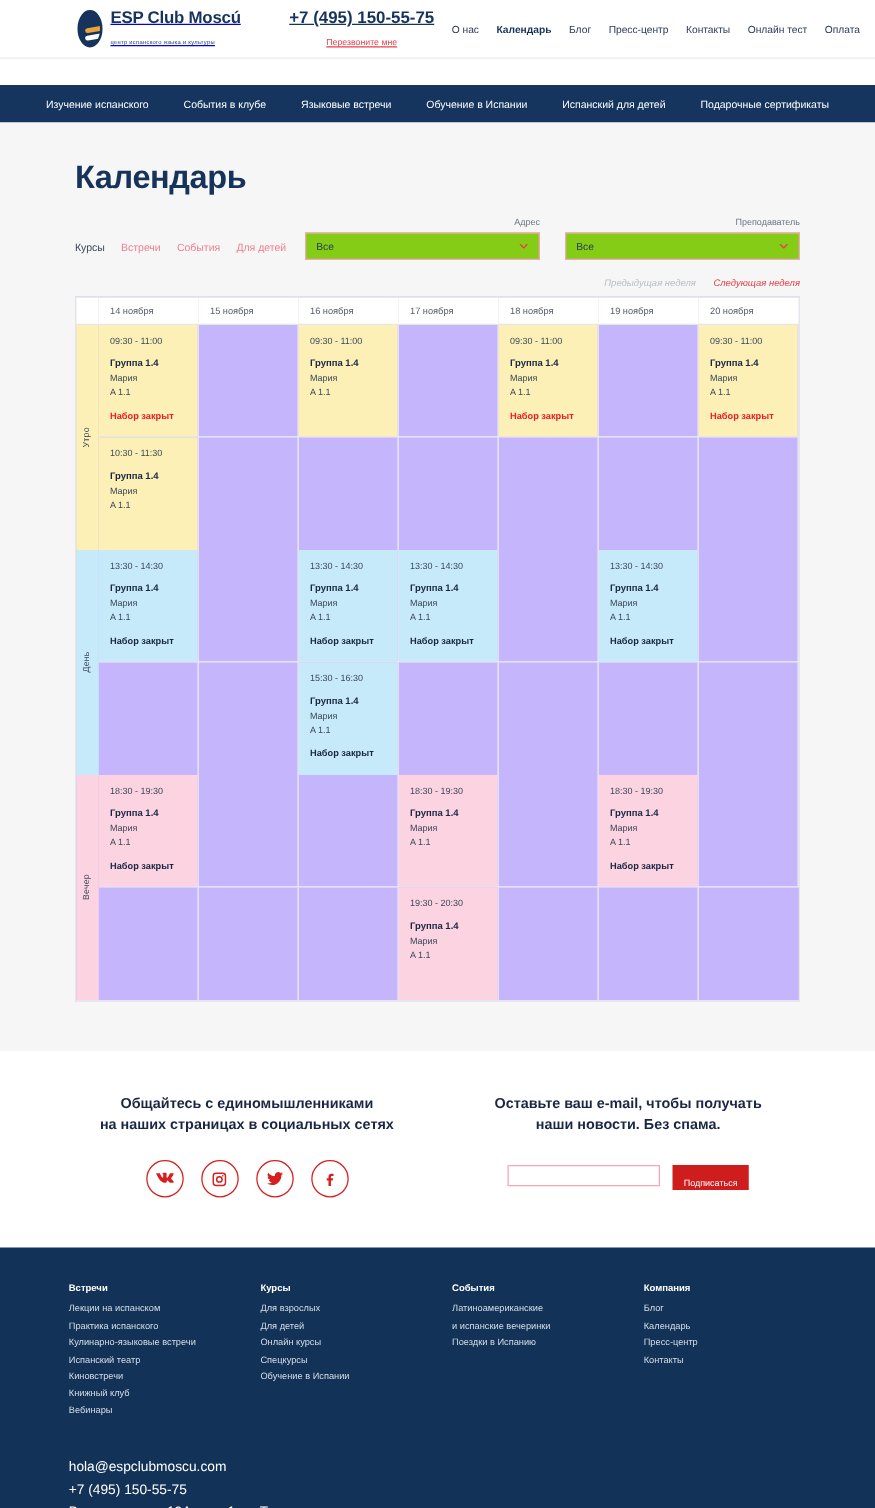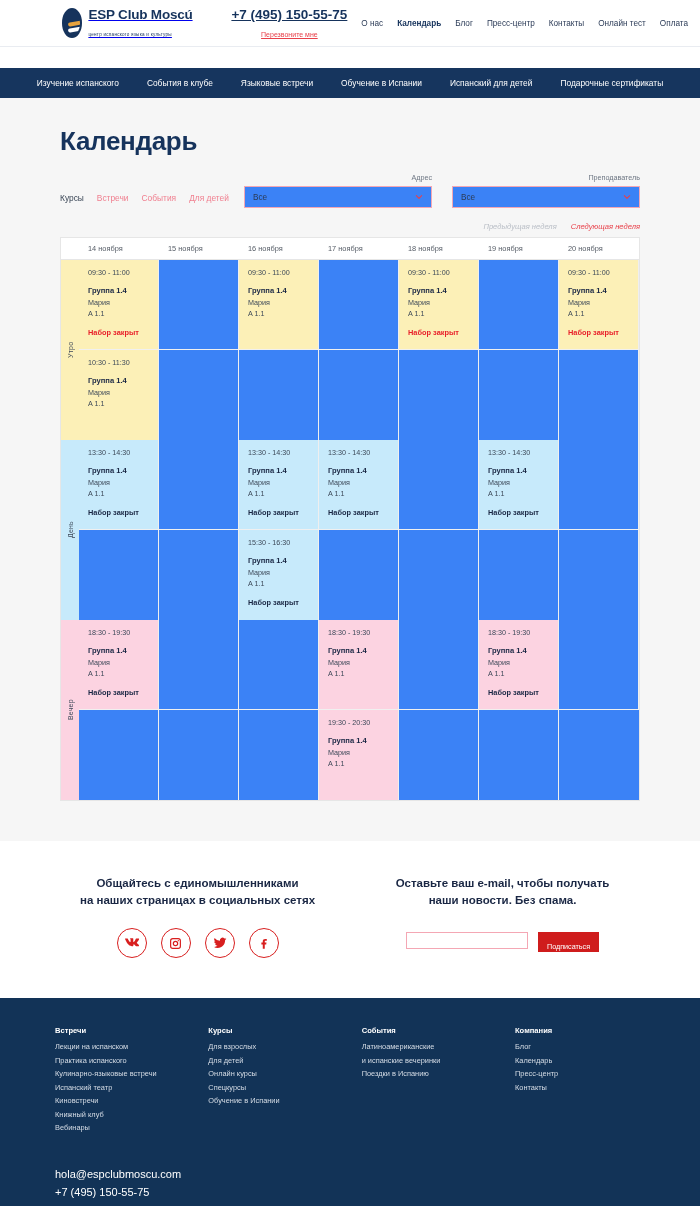--- a/index.html
+++ b/index.html
@@ -92,40 +92,40 @@
 
   .controls-row { display: flex; align-items: flex-end; }
   .tabs { display: flex; gap: 13px; padding-bottom: 5px; }
   .tabs a { font-size: 8.4px; text-decoration: none; color: #f07f8f; }
   .tabs a.active { color: #3c4858; }
 
   .filters { margin-left: auto; display: flex; gap: 20px; }
   .field { width: 188px; text-align: right; }
   .field-label { font-size: 7.2px; color: #6d7683; margin-bottom: 4px; }
   .select-box {
-    height: 22px; border: 1px solid #f4a7b4; background: #3b82f6;
+    height: 22px; border: 1px solid #f4a7b4; background: #84cc16;
     display: flex; align-items: center; padding: 0 8px;
     font-size: 8.2px; color: #2b3b57; position: relative;
   }
   .select-box .caret {
     margin-left: auto; width: 8px; height: 8px;
     display: inline-block;
   }
 
   .week-nav {
     display: flex; justify-content: flex-end; gap: 14px;
     margin-top: 14px; margin-bottom: 6px;
   }
   .week-nav a { font-size: 7.6px; text-decoration: none; font-style: italic; }
   .week-prev { color: #b9bec6; }
   .week-next { color: #e8404a; }
 
   
   .calendar {
-    background: #3b82f6; border: 1px solid #e6e6e6;
+    background: #c4b5fd; border: 1px solid #e6e6e6;
     display: grid;
     grid-template-columns: 18px repeat(7, 1fr);
   }
   .cal-corner { background: #ffffff; border-bottom: 1px solid #e6e6e6; }
   .cal-dayhead {
     border-bottom: 1px solid #e6e6e6;
     font-size: 7.4px; color: #555c66;
     padding: 6px 0 6px 9px;
     background: #ffffff;
   }

